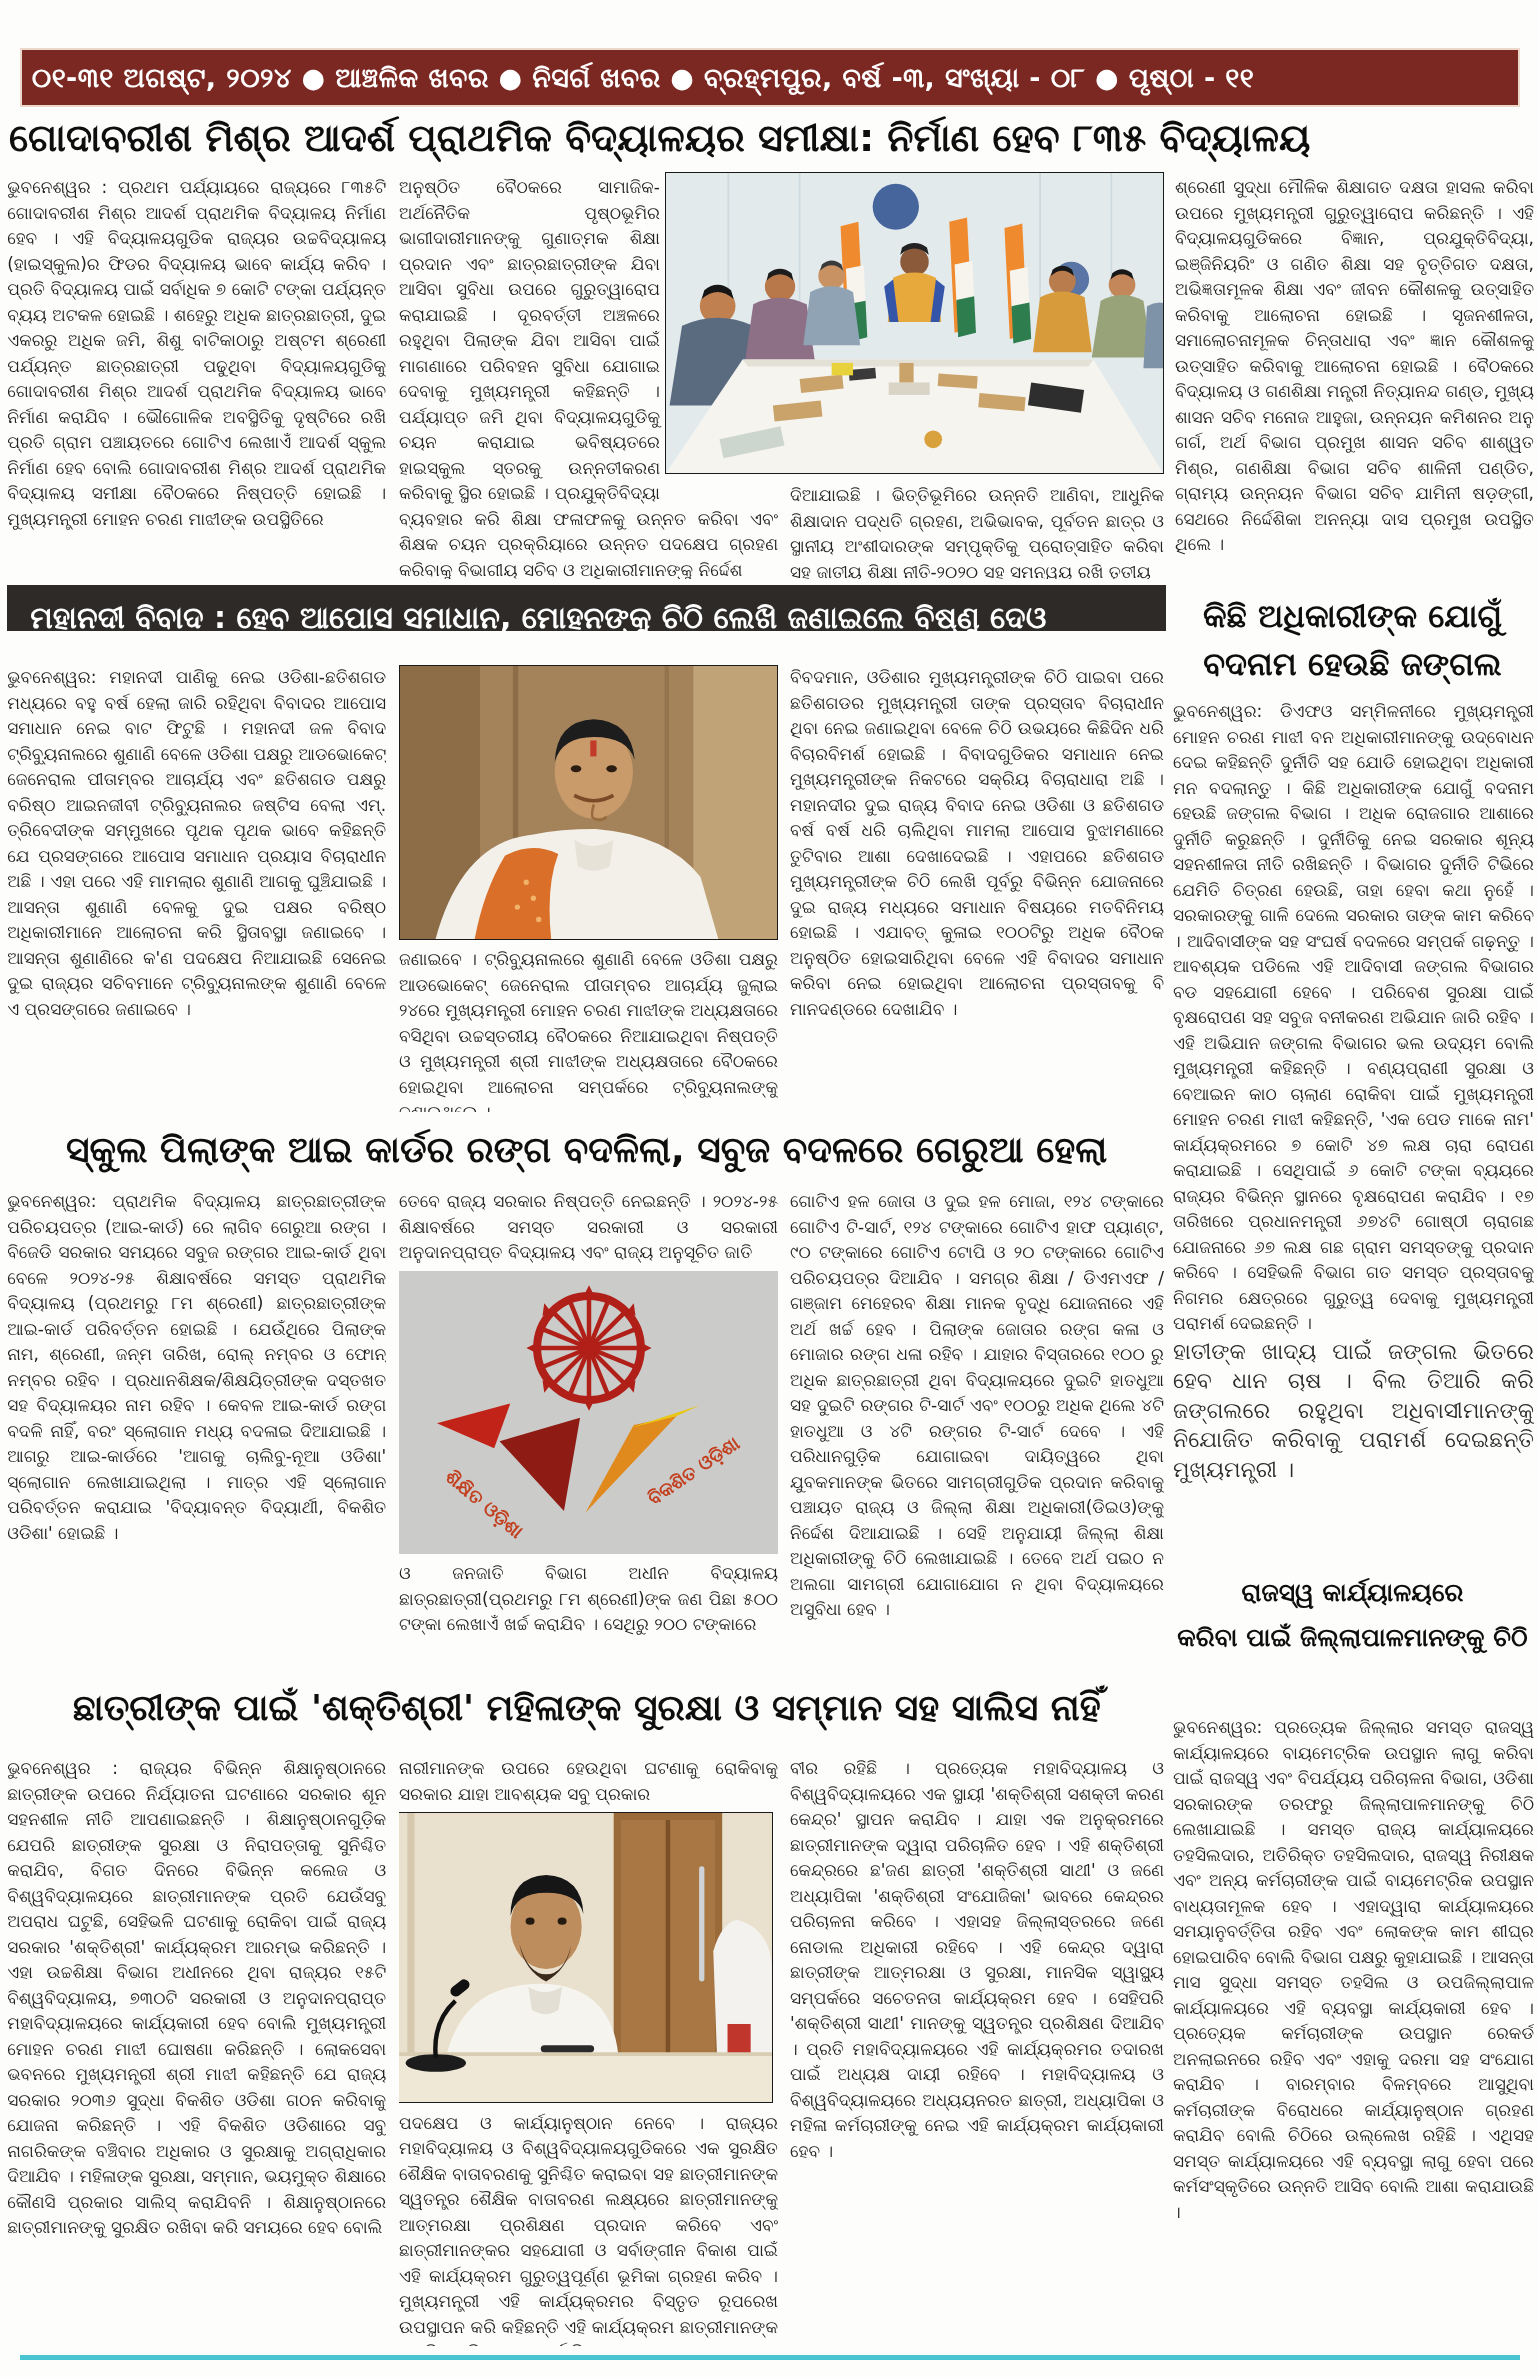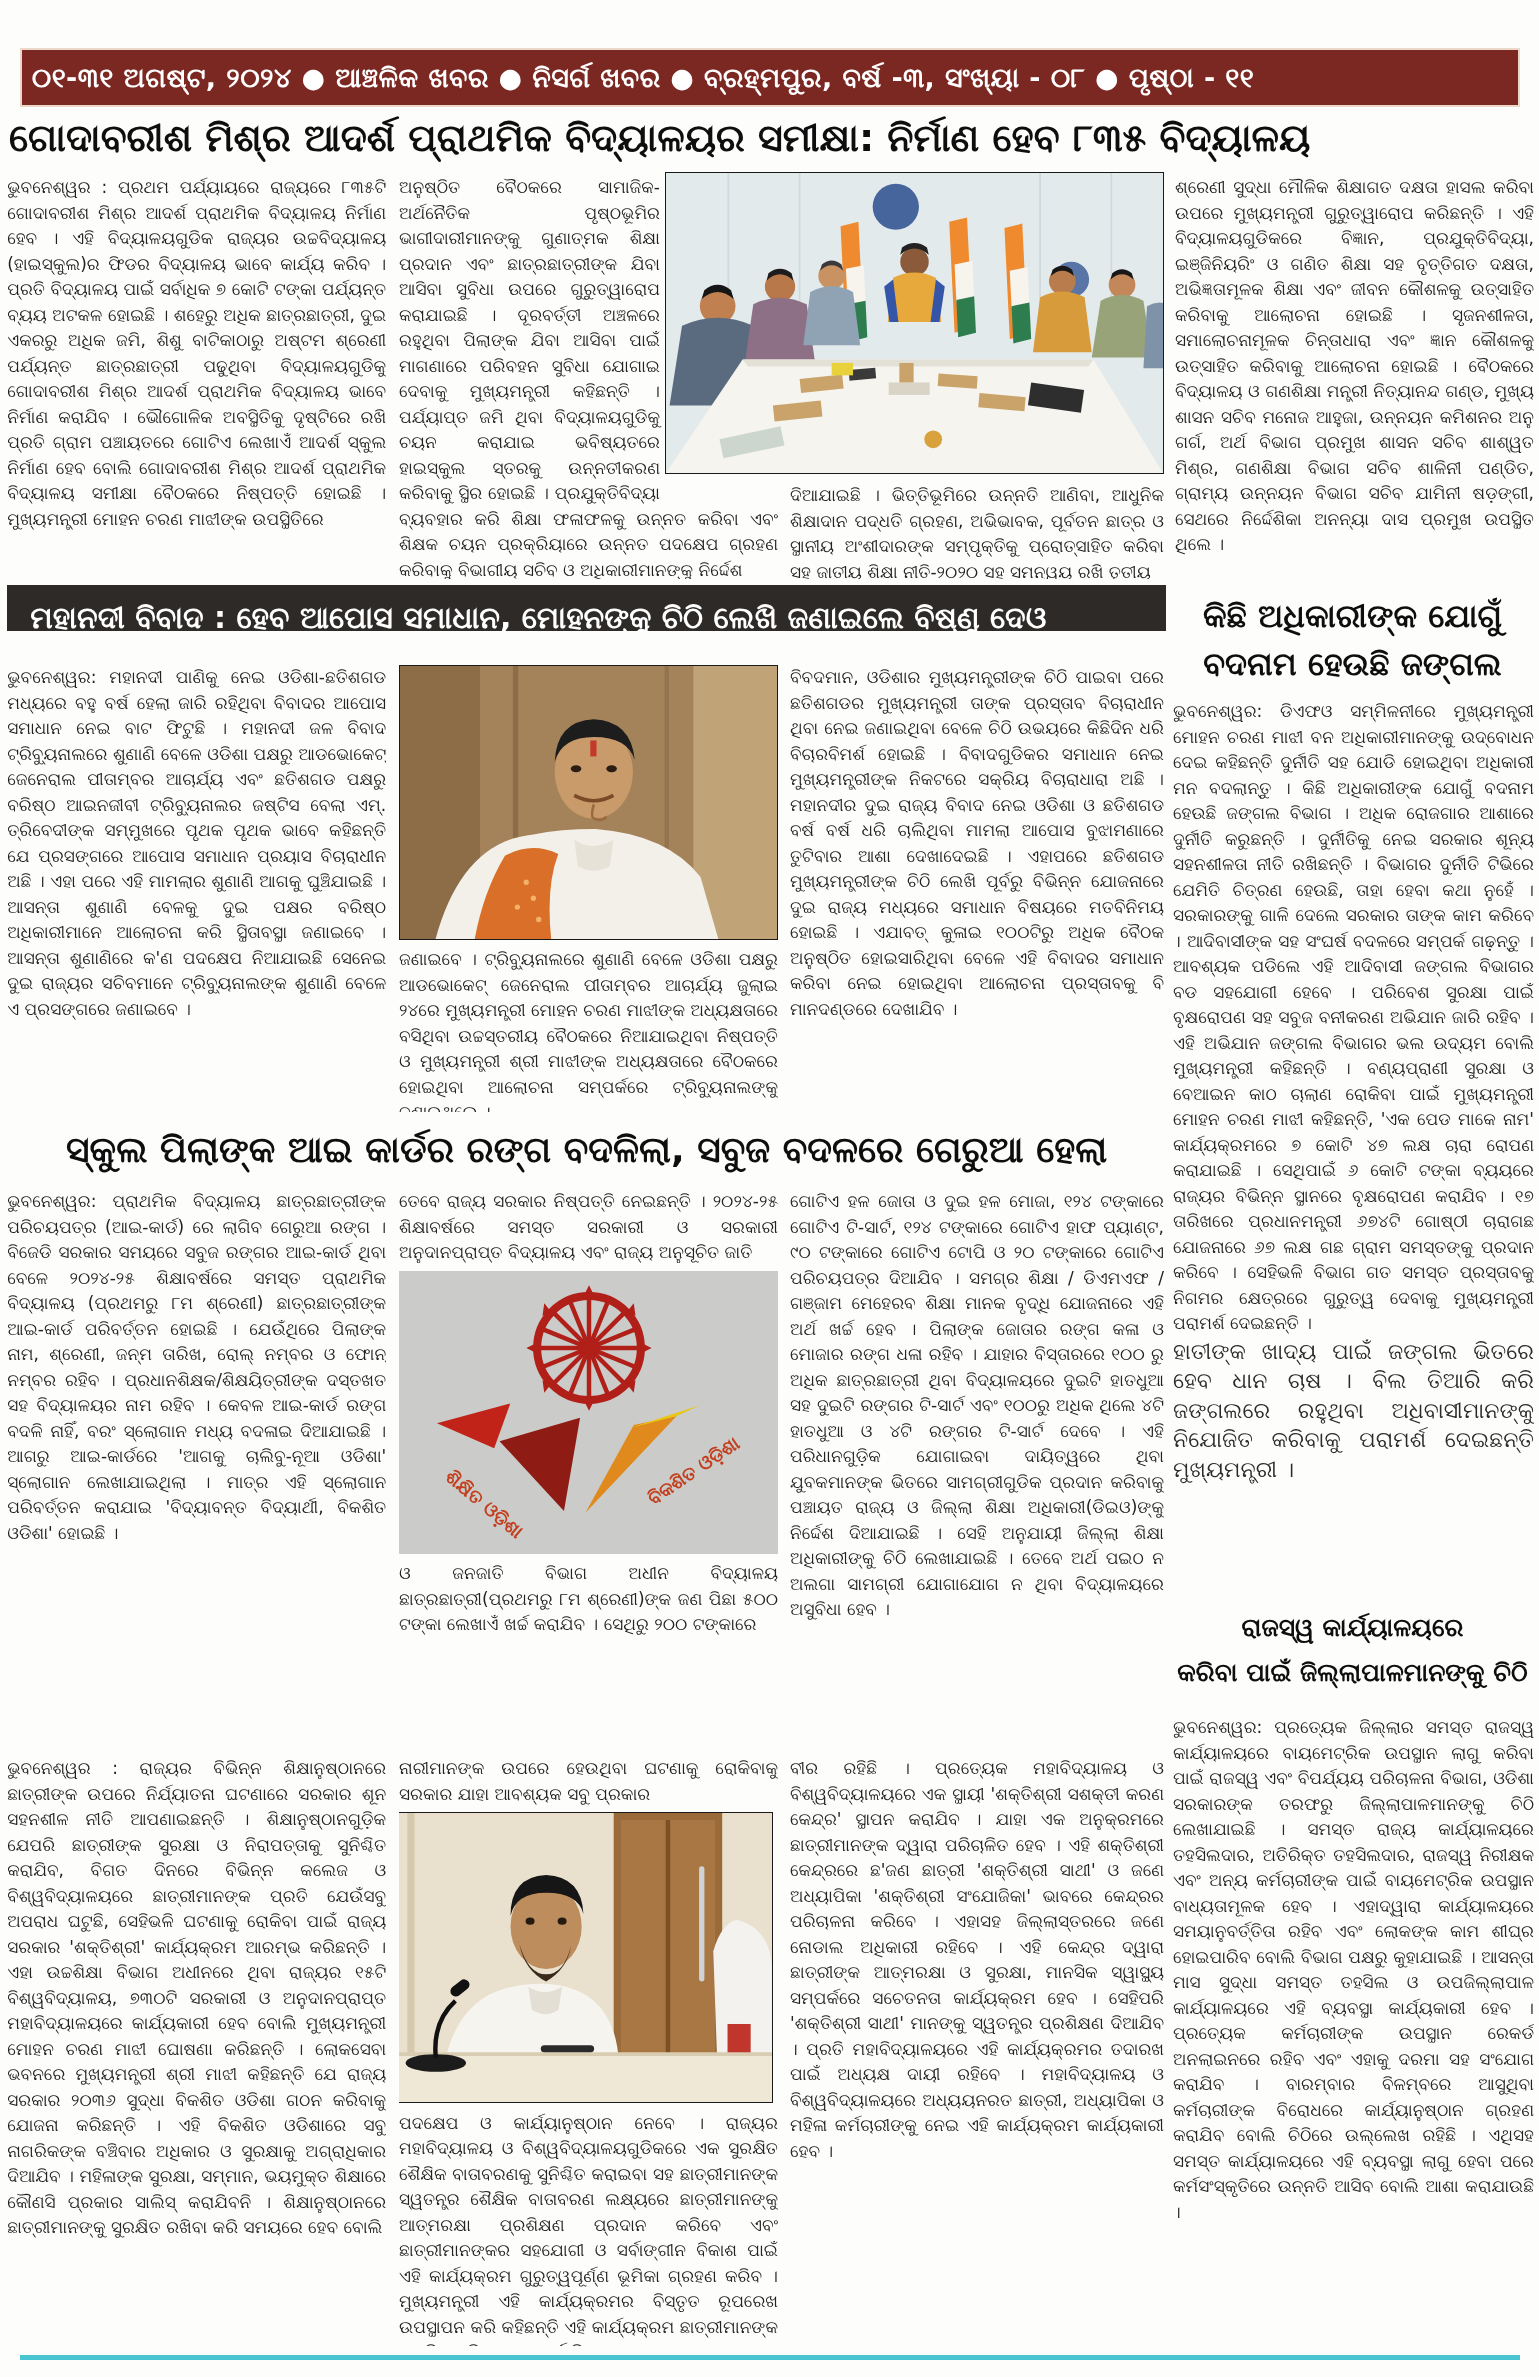--- a/index.html
+++ b/index.html
@@ -24,21 +24,21 @@
   .spacer{width:100%;}
   .floatR{float:right;width:118px;height:308px;}
   
   .photo{position:absolute;border:0.9px solid #1a1a1a;background:#dfe7ea;overflow:hidden;box-sizing:border-box;z-index:3;}
   .photo svg{display:block;width:100%;height:100%;}
   .inphoto{border:0.9px solid #1a1a1a;overflow:hidden;box-sizing:border-box;}
   .inphoto svg{display:block;width:100%;height:100%;}
   
   .railhead{position:absolute;left:1171px;width:363px;font-weight:bold;color:#0e0e0e;text-align:center;overflow:hidden;}
   .rh1{top:592px;height:100px;font-size:32px;line-height:48px;}
-  .rh2{top:1570px;height:136px;font-size:25px;line-height:45px;margin-top:35px;}
+  .rh2{top:1570px;height:136px;font-size:25px;line-height:45px;}
   .closing{font-size:22px;line-height:29.5px;font-weight:400;color:#2a2a2a;}
   .rule{position:absolute;left:19.7px;top:2355px;width:1500px;height:4.5px;background:#49c5d2;}
 </style>
 </head>
 <body>
 
 <div class="page">
 
   <div class="masthead">
     <span>୦୧-୩୧ ଅଗଷ୍ଟ,  ୨୦୨୪ ● ଆଞ୍ଚଳିକ ଖବର ● ନିସର୍ଗ ଖବର ● ବ୍ରହ୍ମପୁର, ବର୍ଷ -୩, ସଂଖ୍ୟା - ୦୮ ● ପୃଷ୍ଠା - ୧୧</span>
@@ -230,20 +230,21 @@
   </div>
 
   <div class="col" style="left:790px;top:1189px;width:374px;height:474px;">ଗୋଟିଏ ହଳ ଜୋତା ଓ ଦୁଇ ହଳ ମୋଜା, ୧୨୪ ଟଙ୍କାରେ ଗୋଟିଏ ଟି-ସାର୍ଟ, ୧୨୪ ଟଙ୍କାରେ ଗୋଟିଏ ହାଫ ପ୍ୟାଣ୍ଟ, ୯୦ ଟଙ୍କାରେ ଗୋଟିଏ ଟୋପି ଓ ୨୦ ଟଙ୍କାରେ ଗୋଟିଏ ପରିଚୟପତ୍ର ଦିଆଯିବ । ସମଗ୍ର ଶିକ୍ଷା / ଡିଏମଏଫ / ଗଞ୍ଜାମ ମେହେରବ ଶିକ୍ଷା ମାନକ ବୃଦ୍ଧି ଯୋଜନାରେ ଏହି ଅର୍ଥ ଖର୍ଚ୍ଚ ହେବ । ପିଲାଙ୍କ ଜୋତାର ରଙ୍ଗ କଳା ଓ ମୋଜାର ରଙ୍ଗ ଧଳା ରହିବ । ଯାହାର ବିସ୍ତାରରେ ୧୦୦ ରୁ ଅଧିକ ଛାତ୍ରଛାତ୍ରୀ ଥିବା ବିଦ୍ୟାଳୟରେ ଦୁଇଟି ହାତଧୁଆ ସହ ଦୁଇଟି ରଙ୍ଗର ଟି-ସାର୍ଟ ଏବଂ ୧୦୦ରୁ ଅଧିକ ଥିଲେ ୪ଟି ହାତଧୁଆ ଓ ୪ଟି ରଙ୍ଗର ଟି-ସାର୍ଟ ଦେବେ । ଏହି ପରିଧାନଗୁଡ଼ିକ ଯୋଗାଇବା ଦାୟିତ୍ୱରେ ଥିବା ଯୁବକମାନଙ୍କ ଭିତରେ ସାମଗ୍ରୀଗୁଡିକ ପ୍ରଦାନ କରିବାକୁ ପଞ୍ଚାୟତ ରାଜ୍ୟ ଓ ଜିଲ୍ଲା ଶିକ୍ଷା ଅଧିକାରୀ(ଡିଇଓ)ଙ୍କୁ ନିର୍ଦ୍ଦେଶ ଦିଆଯାଇଛି । ସେହି ଅନୁଯାୟୀ ଜିଲ୍ଲା ଶିକ୍ଷା ଅଧିକାରୀଙ୍କୁ ଚିଠି ଲେଖାଯାଇଛି । ତେବେ ଅର୍ଥ ପଇଠ ନ ଅଲଗା ସାମଗ୍ରୀ ଯୋଗାଯୋଗ ନ ଥିବା ବିଦ୍ୟାଳୟରେ ଅସୁବିଧା ହେବ ।</div>
 
   <div class="railhead rh2">
     <div>ରାଜସ୍ୱ କାର୍ଯ୍ୟାଳୟରେ</div>
     <div>କରିବା ପାଇଁ ଜିଲ୍ଲାପାଳମାନଙ୍କୁ ଚିଠି</div>
   </div>
   <div class="col" style="left:1173px;top:1715px;width:361px;height:633px;">ଭୁବନେଶ୍ୱର: ପ୍ରତ୍ୟେକ ଜିଲ୍ଲାର ସମସ୍ତ ରାଜସ୍ୱ କାର୍ଯ୍ୟାଳୟରେ ବାୟମେଟ୍ରିକ ଉପସ୍ଥାନ ଲାଗୁ କରିବା ପାଇଁ ରାଜସ୍ୱ ଏବଂ ବିପର୍ଯ୍ୟୟ ପରିଚାଳନା ବିଭାଗ, ଓଡିଶା ସରକାରଙ୍କ ତରଫରୁ ଜିଲ୍ଲାପାଳମାନଙ୍କୁ ଚିଠି ଲେଖାଯାଇଛି । ସମସ୍ତ ରାଜ୍ୟ କାର୍ଯ୍ୟାଳୟରେ ତହସିଲଦାର, ଅତିରିକ୍ତ ତହସିଲଦାର, ରାଜସ୍ୱ ନିରୀକ୍ଷକ ଏବଂ ଅନ୍ୟ କର୍ମଚାରୀଙ୍କ ପାଇଁ ବାୟମେଟ୍ରିକ ଉପସ୍ଥାନ ବାଧ୍ୟତାମୂଳକ ହେବ । ଏହାଦ୍ୱାରା କାର୍ଯ୍ୟାଳୟରେ ସମୟାନୁବର୍ତ୍ତିତା ରହିବ ଏବଂ ଲୋକଙ୍କ କାମ ଶୀଘ୍ର ହୋଇପାରିବ ବୋଲି ବିଭାଗ ପକ୍ଷରୁ କୁହାଯାଇଛି । ଆସନ୍ତା ମାସ ସୁଦ୍ଧା ସମସ୍ତ ତହସିଲ ଓ ଉପଜିଲ୍ଲାପାଳ କାର୍ଯ୍ୟାଳୟରେ ଏହି ବ୍ୟବସ୍ଥା କାର୍ଯ୍ୟକାରୀ ହେବ । ପ୍ରତ୍ୟେକ କର୍ମଚାରୀଙ୍କ ଉପସ୍ଥାନ ରେକର୍ଡ ଅନଲାଇନରେ ରହିବ ଏବଂ ଏହାକୁ ଦରମା ସହ ସଂଯୋଗ କରାଯିବ । ବାରମ୍ବାର ବିଳମ୍ବରେ ଆସୁଥିବା କର୍ମଚାରୀଙ୍କ ବିରୋଧରେ କାର୍ଯ୍ୟାନୁଷ୍ଠାନ ଗ୍ରହଣ କରାଯିବ ବୋଲି ଚିଠିରେ ଉଲ୍ଲେଖ ରହିଛି । ଏଥିସହ ସମସ୍ତ କାର୍ଯ୍ୟାଳୟରେ ଏହି ବ୍ୟବସ୍ଥା ଲାଗୁ ହେବା ପରେ କର୍ମସଂସ୍କୃତିରେ ଉନ୍ନତି ଆସିବ ବୋଲି ଆଶା କରାଯାଉଛି ।</div>
 
+  <div class="headL head4">ଛାତ୍ରୀଙ୍କ ପାଇଁ 'ଶକ୍ତିଶ୍ରୀ' ମହିଳାଙ୍କ ସୁରକ୍ଷା ଓ ସମ୍ମାନ ସହ ସାଲିସ ନାହିଁ</div>
 
   <div class="col" style="left:7.2px;top:1756px;width:379px;height:590px;">ଭୁବନେଶ୍ୱର : ରାଜ୍ୟର ବିଭିନ୍ନ ଶିକ୍ଷାନୁଷ୍ଠାନରେ ଛାତ୍ରୀଙ୍କ ଉପରେ ନିର୍ଯ୍ୟାତନା ଘଟଣାରେ ସରକାର ଶୂନ ସହନଶୀଳ ନୀତି ଆପଣାଇଛନ୍ତି । ଶିକ୍ଷାନୁଷ୍ଠାନଗୁଡ଼ିକ ଯେପରି ଛାତ୍ରୀଙ୍କ ସୁରକ୍ଷା ଓ ନିରାପତ୍ତାକୁ ସୁନିଶ୍ଚିତ କରାଯିବ, ବିଗତ ଦିନରେ ବିଭିନ୍ନ କଲେଜ ଓ ବିଶ୍ୱବିଦ୍ୟାଳୟରେ ଛାତ୍ରୀମାନଙ୍କ ପ୍ରତି ଯେଉଁସବୁ ଅପରାଧ ଘଟୁଛି, ସେହିଭଳି ଘଟଣାକୁ ରୋକିବା ପାଇଁ ରାଜ୍ୟ ସରକାର 'ଶକ୍ତିଶ୍ରୀ' କାର୍ଯ୍ୟକ୍ରମ ଆରମ୍ଭ କରିଛନ୍ତି । ଏହା ଉଚ୍ଚଶିକ୍ଷା ବିଭାଗ ଅଧୀନରେ ଥିବା ରାଜ୍ୟର ୧୫ଟି ବିଶ୍ୱବିଦ୍ୟାଳୟ, ୭୩୦ଟି ସରକାରୀ ଓ ଅନୁଦାନପ୍ରାପ୍ତ ମହାବିଦ୍ୟାଳୟରେ କାର୍ଯ୍ୟକାରୀ ହେବ ବୋଲି ମୁଖ୍ୟମନ୍ତ୍ରୀ ମୋହନ ଚରଣ ମାଝୀ ଘୋଷଣା କରିଛନ୍ତି । ଲୋକସେବା ଭବନରେ ମୁଖ୍ୟମନ୍ତ୍ରୀ ଶ୍ରୀ ମାଝୀ କହିଛନ୍ତି ଯେ ରାଜ୍ୟ ସରକାର ୨୦୩୬ ସୁଦ୍ଧା ବିକଶିତ ଓଡିଶା ଗଠନ କରିବାକୁ ଯୋଜନା କରିଛନ୍ତି । ଏହି ବିକଶିତ ଓଡିଶାରେ ସବୁ ନାଗରିକଙ୍କ ବଞ୍ଚିବାର ଅଧିକାର ଓ ସୁରକ୍ଷାକୁ ଅଗ୍ରାଧିକାର ଦିଆଯିବ । ମହିଳାଙ୍କ ସୁରକ୍ଷା, ସମ୍ମାନ, ଭୟମୁକ୍ତ ଶିକ୍ଷାରେ କୌଣସି ପ୍ରକାର ସାଲିସ୍ କରାଯିବନି । ଶିକ୍ଷାନୁଷ୍ଠାନରେ ଛାତ୍ରୀମାନଙ୍କୁ ସୁରକ୍ଷିତ ରଖିବା କରି ସମୟରେ ହେବ ବୋଲି</div>
 
   <div class="col" style="left:399px;top:1756px;width:379px;height:590px;">
     <span>ନାରୀମାନଙ୍କ ଉପରେ ହେଉଥିବା ଘଟଣାକୁ ରୋକିବାକୁ ସରକାର ଯାହା ଆବଶ୍ୟକ ସବୁ ପ୍ରକାର</span>
     <div class="inphoto" style="width:420px;height:291px;margin:5.4px 0 7.2px -46px;">
       <svg viewBox="0 0 470 326" preserveAspectRatio="none">
         <rect width="470" height="326" fill="#e9e0cd"></rect>
         <rect x="60" y="0" width="8" height="280" fill="#d6c9ae"></rect>
 

